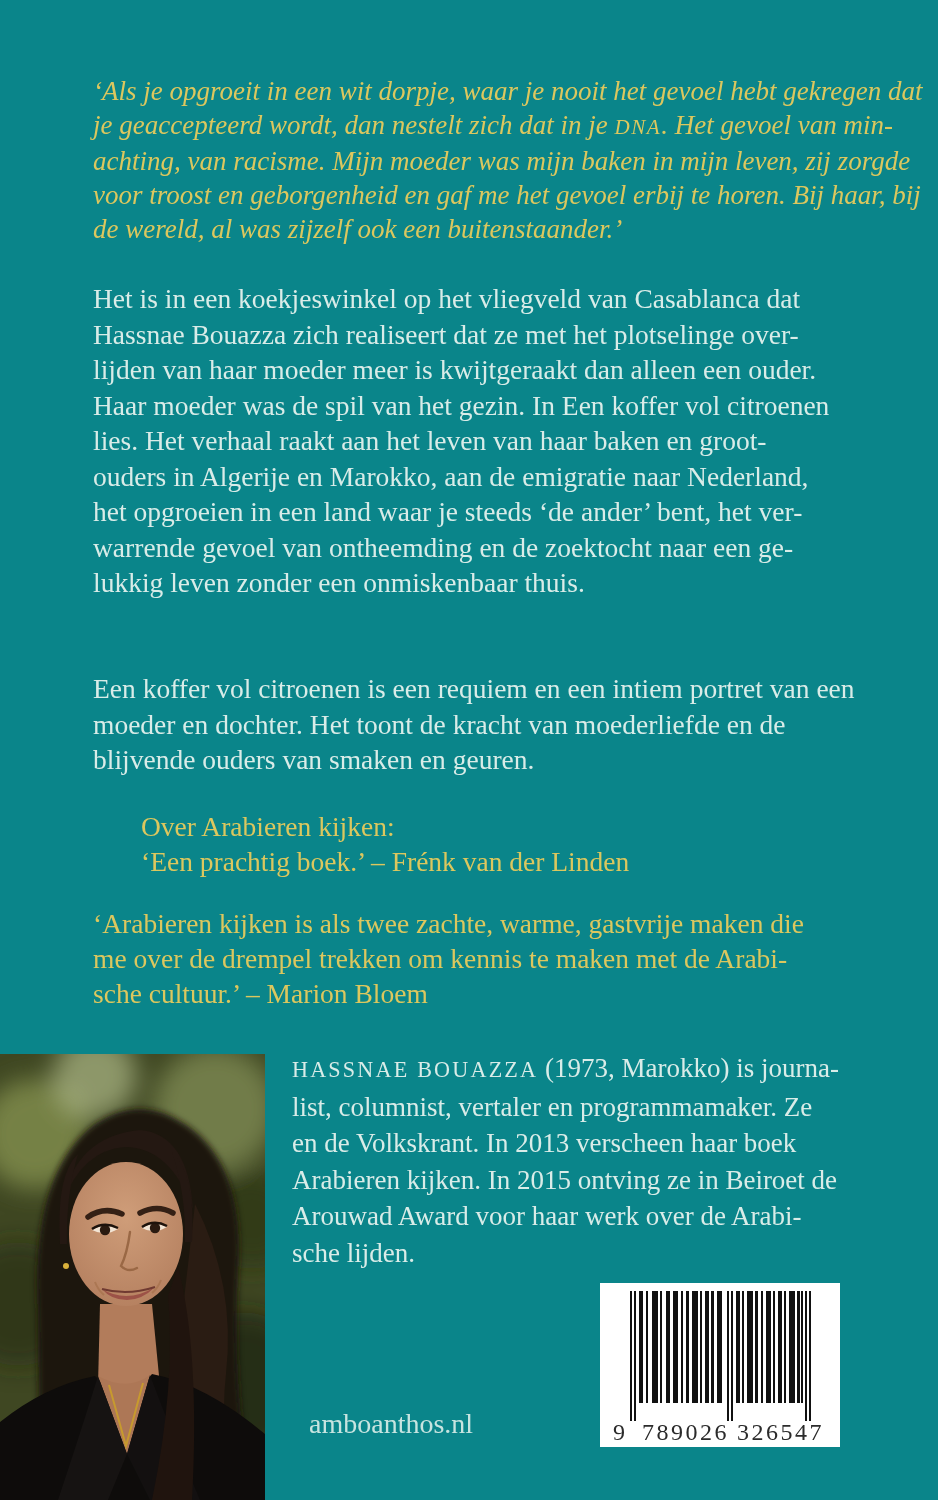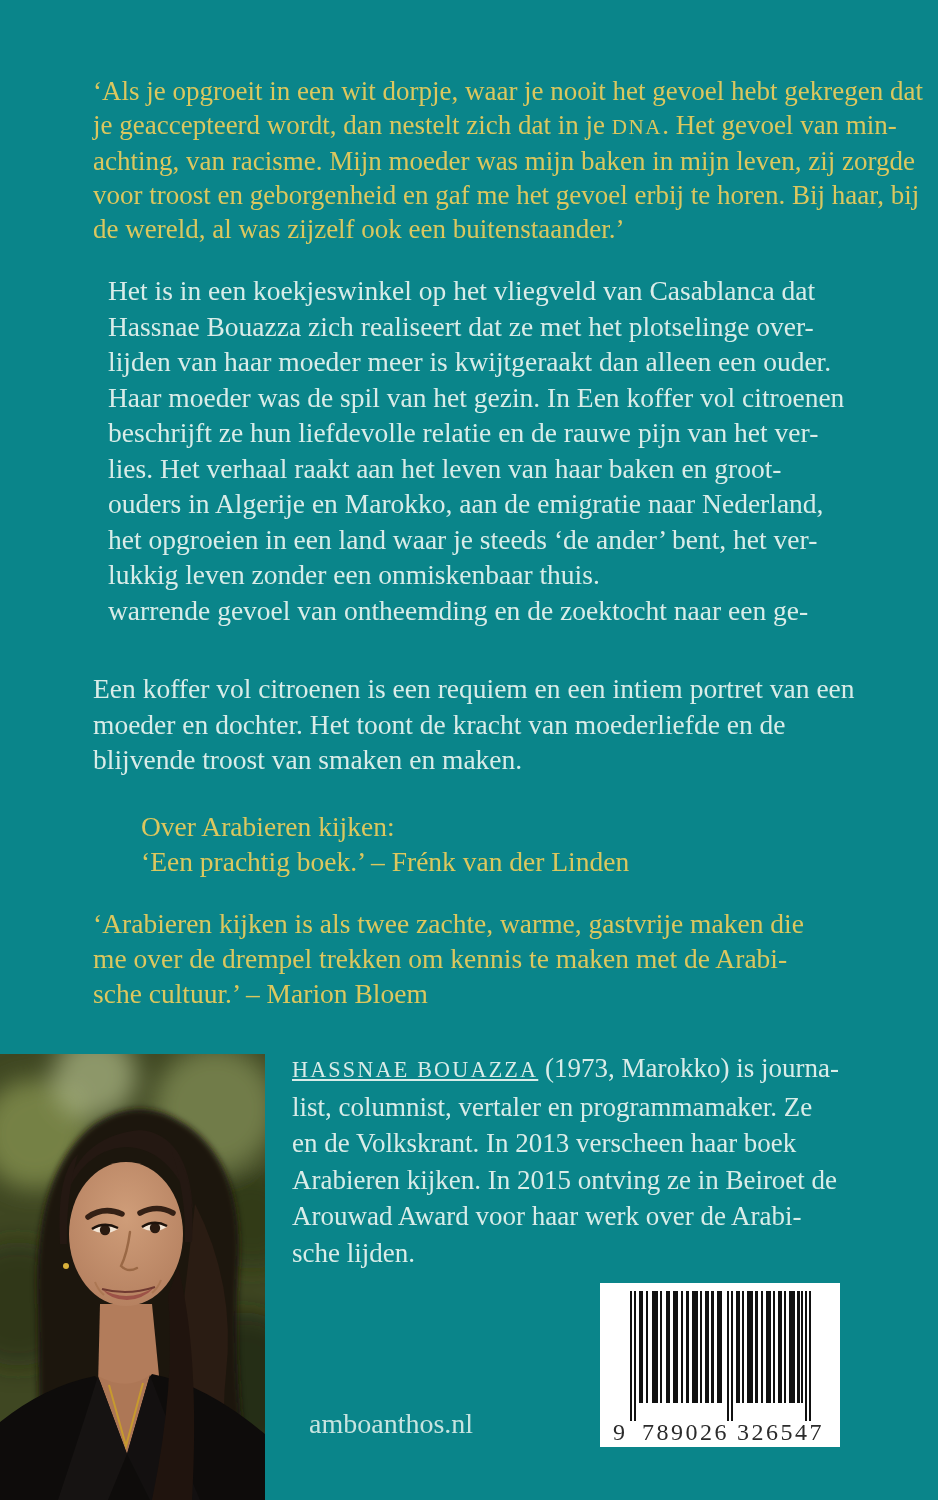--- a/index.html
+++ b/index.html
@@ -3,31 +3,31 @@
 <meta charset="utf-8">
 <style>
   html,body{margin:0;padding:0;}
   body{
     width:938px;height:1500px;position:relative;overflow:hidden;
     background:var(--bg,#0a858a);
     font-family:"Liberation Serif","DejaVu Serif",serif;
   }
   .block{position:absolute;}
   .line{white-space:nowrap;}
-  .quote-top{left:93px;top:74px;font-size:27px;line-height:34px;color:var(--accent,#dcc75e);}
+  .quote-top{left:93px;top:74px;font-style:italic;font-size:27px;line-height:34px;color:var(--accent,#dcc75e);}
   .blurb{left:93px;color:var(--txt,#d9ece8);font-size:27.5px;line-height:35.5px;}
-  .blurb1{top:273px;margin-left:15px;}
+  .blurb1{top:281px;}
   .blurb2{top:671px;}
   .press{left:93px;color:var(--accent,#dcc75e);font-size:27.5px;line-height:35px;}
   .press1{top:809px;margin-left:48px;}
   .press2{top:906px;}
   .bio{left:292px;top:1050px;color:var(--txt,#d9ece8);font-size:27px;line-height:36.5px;}
   .it{}
   .sc{font-size:0.78em;letter-spacing:1.6px;}
-  .sc-name{font-size:0.82em;letter-spacing:2.2px;text-decoration:underline;}
+  .sc-name{font-size:0.82em;letter-spacing:2.2px;}
   .photo{left:0;top:1054px;width:265px;height:446px;}
   .photo svg{display:block;}
   .website{left:289px;top:1408px;font-size:28px;color:#c7e4e0;margin-left:20px;}
   .barcode{left:600px;top:1283px;width:240px;height:164px;background:#ffffff;}
 </style>
 </head>
 <body style="--bg: #0a858a; --accent: #dcc75e; --txt: #d9ece8;">
 
 <div class="block quote-top">
   <div class="line"><span>‘Als je opgroeit in een wit dorpje, waar je nooit het gevoel hebt gekregen dat</span></div>
@@ -35,32 +35,31 @@
   <div class="line"><span>achting, van racisme. Mijn moeder was mijn baken in mijn leven, zij zorgde</span></div>
   <div class="line"><span>voor troost en geborgenheid en gaf me het gevoel erbij te horen. Bij haar, bij</span></div>
   <div class="line"><span>de wereld, al was zijzelf ook een buitenstaander.’</span></div>
 </div>
 
 <div class="block blurb blurb1">
   <div class="line"><span>Het is in een koekjeswinkel op het vliegveld van Casablanca dat</span></div>
   <div class="line"><span>Hassnae Bouazza zich realiseert dat ze met het plotselinge over-</span></div>
   <div class="line"><span>lijden van haar moeder meer is kwijtgeraakt dan alleen een ouder.</span></div>
   <div class="line"><span>Haar moeder was de spil van het gezin. In </span><span class="it">Een koffer vol citroenen</span></div>
-  <div class="line"><span>beschrijft ze hun liefdevolle relatie en de rauwe pijn van het ver-</span></div>
   <div class="line"><span>lies. Het verhaal raakt aan het leven van haar baken en groot-</span></div>
   <div class="line"><span>ouders in Algerije en Marokko, aan de emigratie naar Nederland,</span></div>
   <div class="line"><span>het opgroeien in een land waar je steeds ‘de ander’ bent, het ver-</span></div>
+  <div class="line"><span>warrende gevoel van ontheemding en de zoektocht naar een ge-</span></div>
   <div class="line"><span>lukkig leven zonder een onmiskenbaar thuis.</span></div>
-  <div class="line"><span>warrende gevoel van ontheemding en de zoektocht naar een ge-</span></div>
 </div>
 
 <div class="block blurb blurb2">
   <div class="line"><span class="it">Een koffer vol citroenen</span><span> is een requiem en een intiem portret van een</span></div>
   <div class="line"><span>moeder en dochter. Het toont de kracht van moederliefde en de</span></div>
-  <div class="line"><span>blijvende troost van smaken en maken.</span></div>
+  <div class="line"><span>blijvende ouders van smaken en geuren.</span></div>
 </div>
 
 <div class="block press press1">
   <div class="line"><span>Over </span><span class="it">Arabieren kijken</span><span>:</span></div>
   <div class="line"><span>‘Een prachtig boek.’ – Frénk van der Linden</span></div>
 </div>
 
 <div class="block press press2">
   <div class="line"><span>‘</span><span class="it">Arabieren kijken</span><span> is als twee zachte, warme, gastvrije maken die</span></div>
   <div class="line"><span>me over de drempel trekken om kennis te maken met de Arabi-</span></div>

